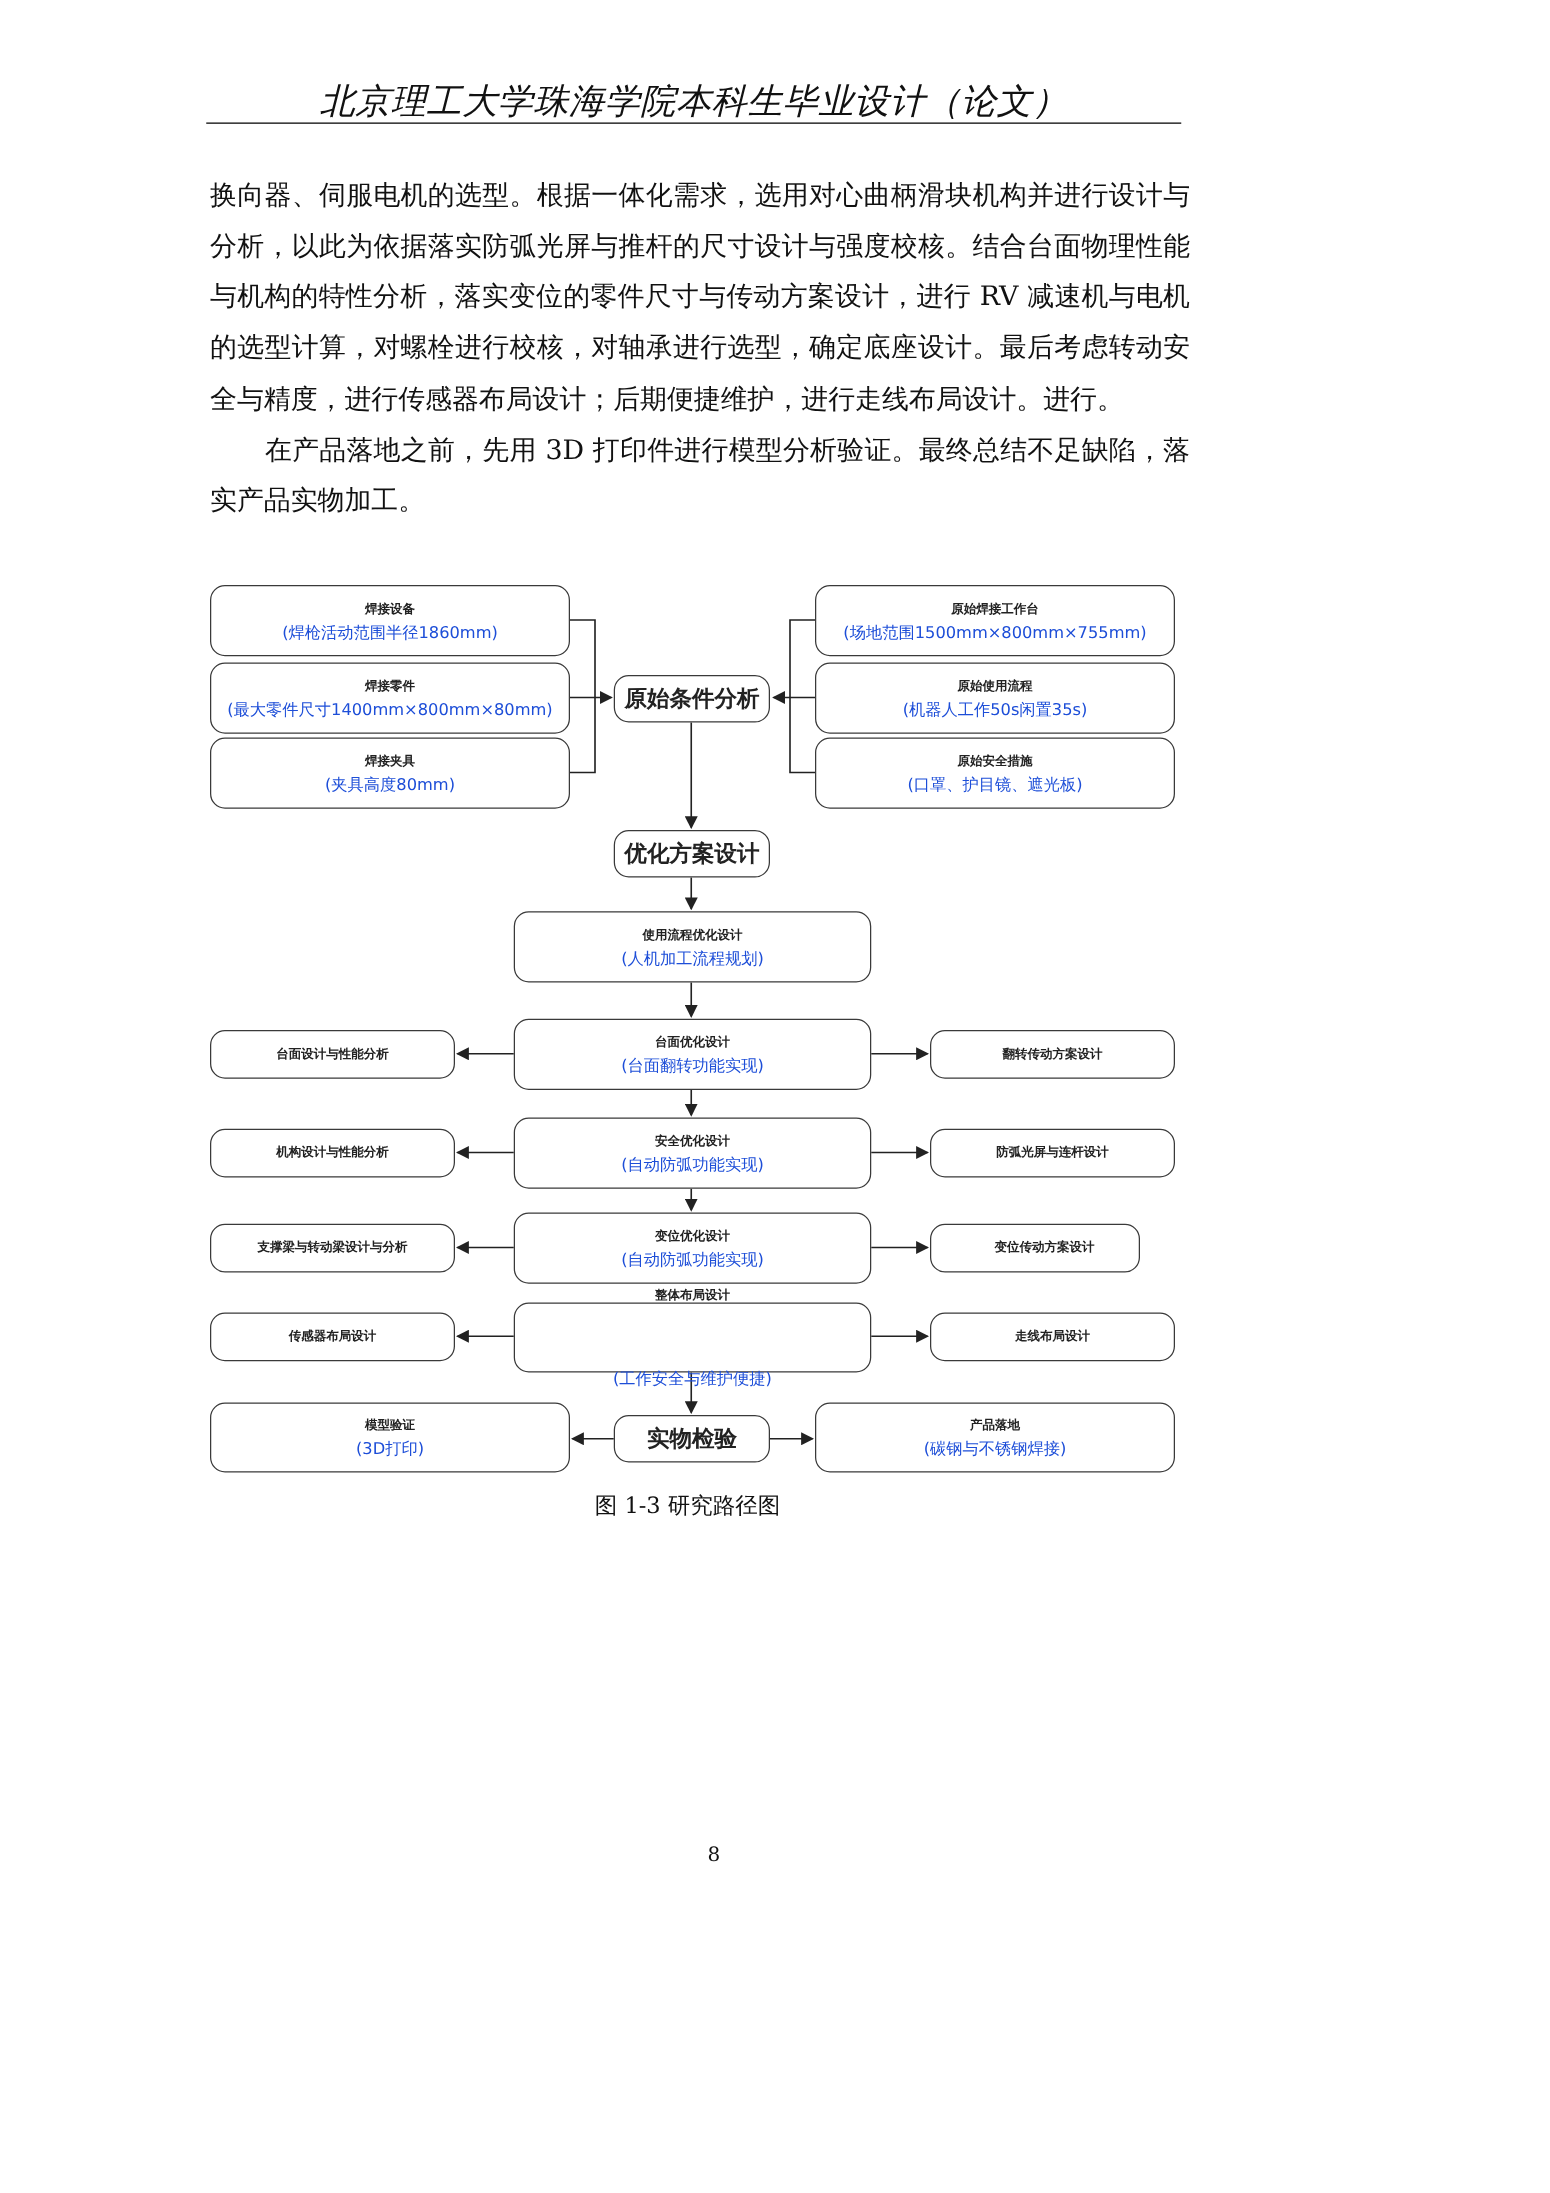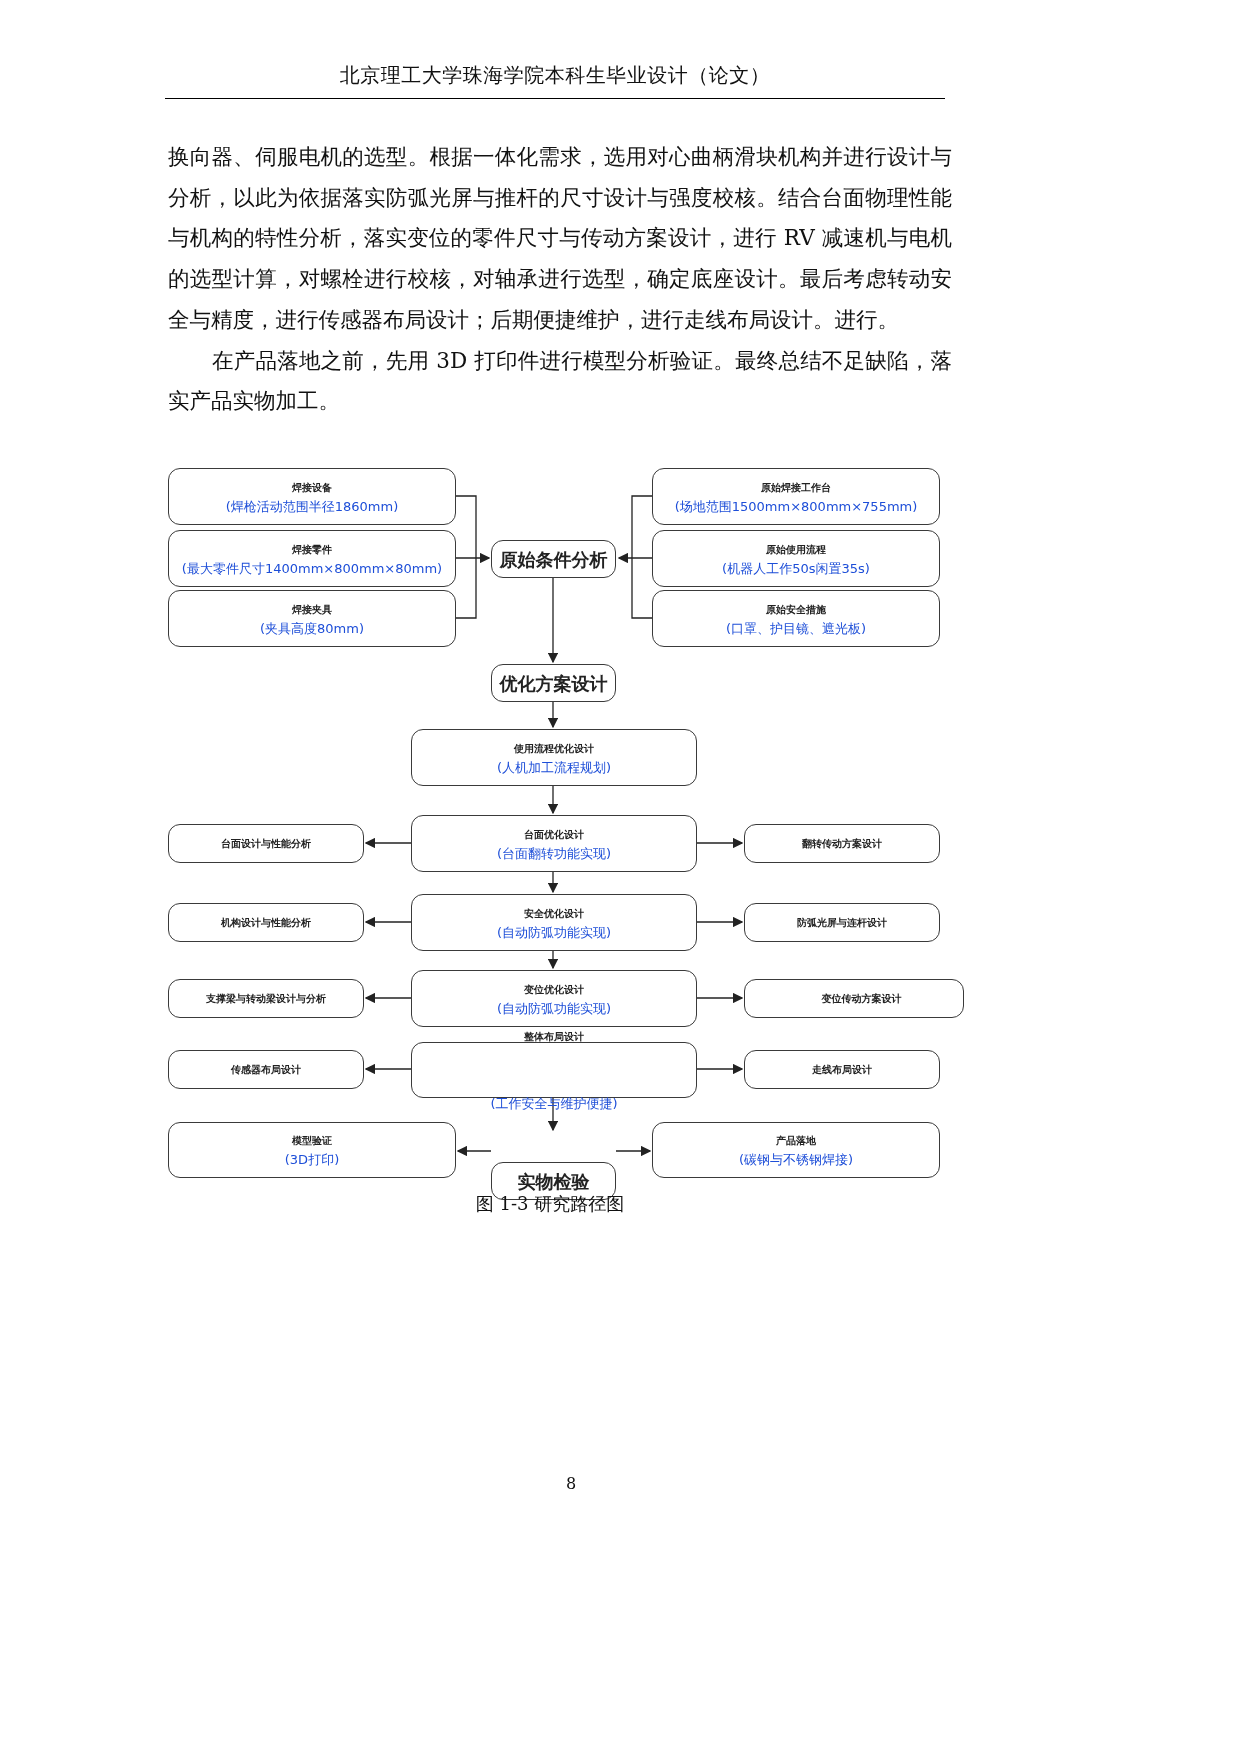--- a/index.html
+++ b/index.html
@@ -1,17 +1,17 @@
 <!DOCTYPE html>
 <html><head>
 <meta charset="utf-8">
 <style>
   html,body{margin:0;padding:0;background:#fff;}
   body{width:1240px;height:1754px;position:relative;overflow:hidden;font-family:"DejaVu Serif","Liberation Serif",serif;color:#111;}
-  .hdr{position:absolute;left:165px;width:780px;top:62px;text-align:center;font-size:20px;letter-spacing:0.5px;}
+  .hdr{position:absolute;left:165px;width:780px;top:62px;text-align:center;font-size:28px;letter-spacing:0.5px;font-style:italic;}
   .hdr-rule{position:absolute;left:165px;width:780px;top:98px;height:0;border-top:1.5px solid #000;}
   .para{position:absolute;left:168px;width:784px;font-size:21.5px;line-height:40.7px;top:137px;text-align:justify;}
   .para p{margin:0;}
   .para .indent{text-indent:44px;}
   .box{position:absolute;box-sizing:border-box;border:1.6px solid #3a3a3a;border-radius:12px;background:#fff;display:flex;flex-direction:column;align-items:center;justify-content:center;font-family:"DejaVu Sans","Liberation Sans",sans-serif;text-align:center;}
   .box .t{font-weight:bold;font-size:10px;color:#222;line-height:19px;}
   .box .s{font-size:13px;color:#1d4ed8;line-height:19px;}
   .box.main .t{font-size:18px;}
   .caption{position:absolute;left:0;width:1100px;top:1192px;text-align:center;font-size:18px;}
   .pagenum{position:absolute;left:0;width:1142px;top:1474px;text-align:center;font-size:16px;}
@@ -122,40 +122,40 @@
   <div class="t">防弧光屏与连杆设计</div>
 </div>
 
 <div class="box" style="left:411px;top:970px;width:286px;height:57px;">
   <div class="t">变位优化设计</div>
   <div class="s">(自动防弧功能实现)</div>
 </div>
 <div class="box" style="left:168px;top:979px;width:196px;height:39px;">
   <div class="t">支撑梁与转动梁设计与分析</div>
 </div>
-<div class="box" style="left:744px;top:979px;width:220px;height:39px;padding-left:15px;">
+<div class="box" style="left:744px;top:979px;width:168px;height:39px;padding-left:15px;">
   <div class="t">变位传动方案设计</div>
 </div>
 
 <div class="box" style="left:411px;top:1042px;width:286px;height:56px;gap:48px;">
   <div class="t">整体布局设计</div>
   <div class="s">(工作安全与维护便捷)</div>
 </div>
 <div class="box" style="left:168px;top:1050px;width:196px;height:39px;">
   <div class="t">传感器布局设计</div>
 </div>
 <div class="box" style="left:744px;top:1050px;width:196px;height:39px;">
   <div class="t">走线布局设计</div>
 </div>
 
 <div class="box" style="left:168px;top:1122px;width:288px;height:56px;">
   <div class="t">模型验证</div>
   <div class="s">(3D打印)</div>
 </div>
-<div class="box main" style="left:491px;top:1132px;width:125px;height:38px;margin-top:30px;">
+<div class="box main" style="left:491px;top:1132px;width:125px;height:38px;">
   <div class="t">实物检验</div>
 </div>
 <div class="box" style="left:652px;top:1122px;width:288px;height:56px;">
   <div class="t">产品落地</div>
   <div class="s">(碳钢与不锈钢焊接)</div>
 </div>
 
 <div class="caption">图 1-3 研究路径图</div>
 <div class="pagenum">8</div>
 

